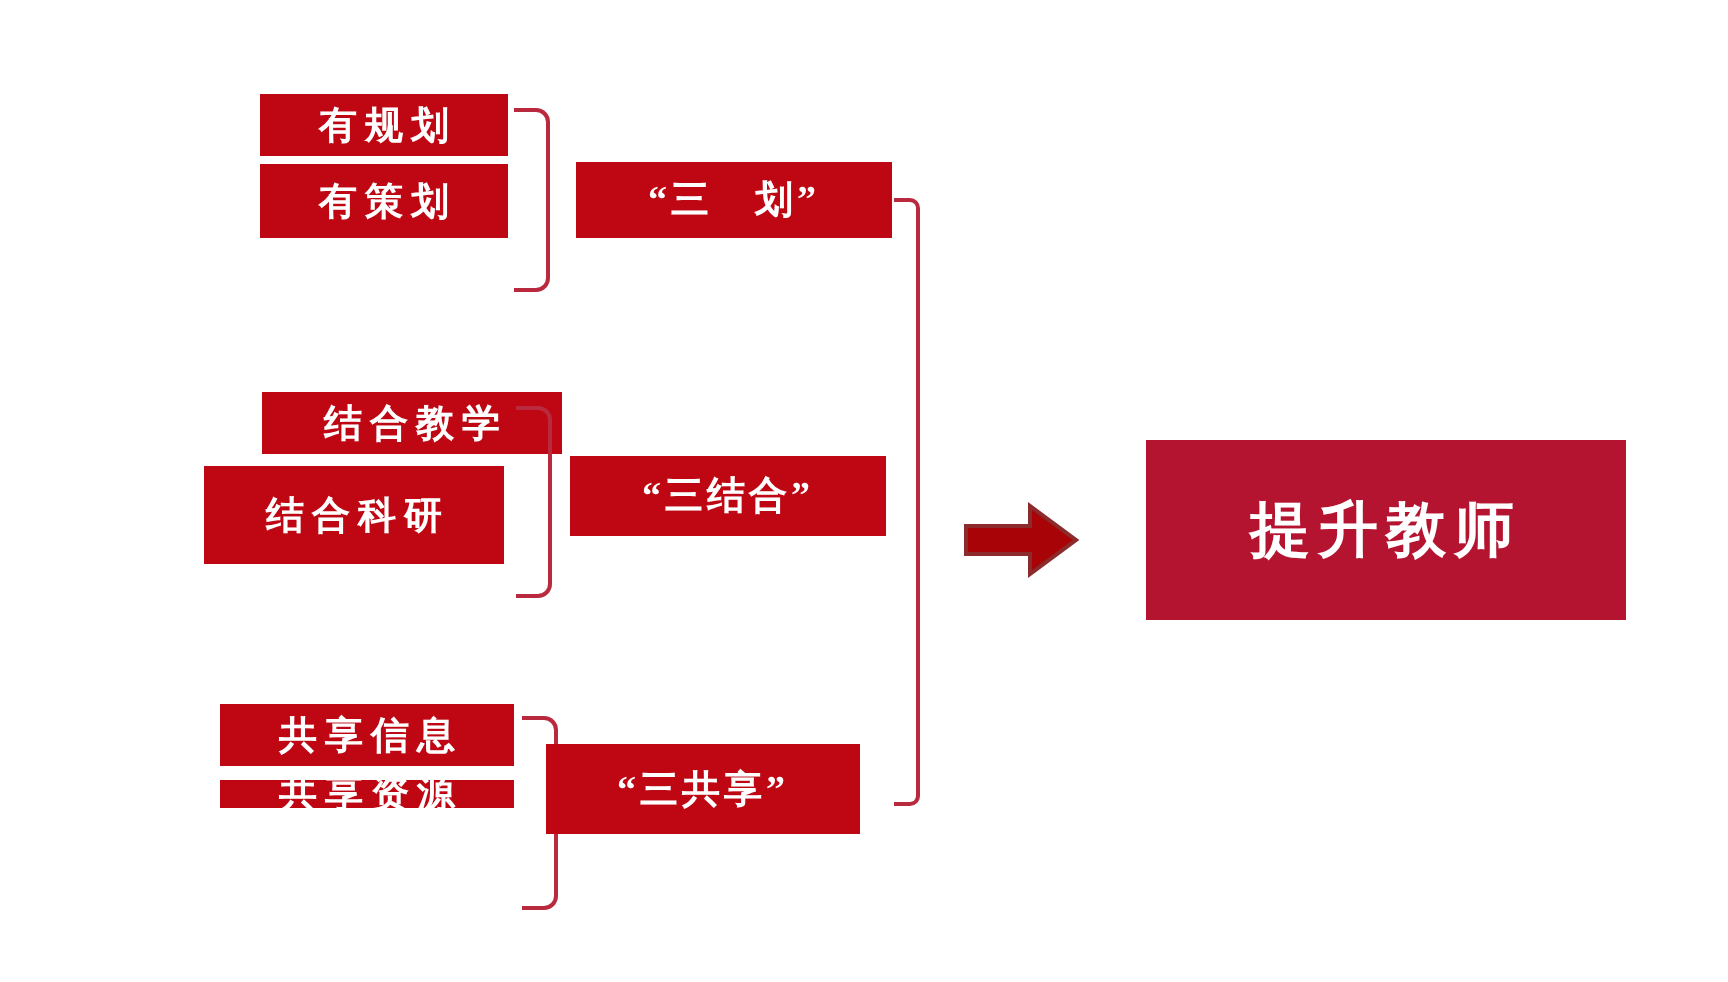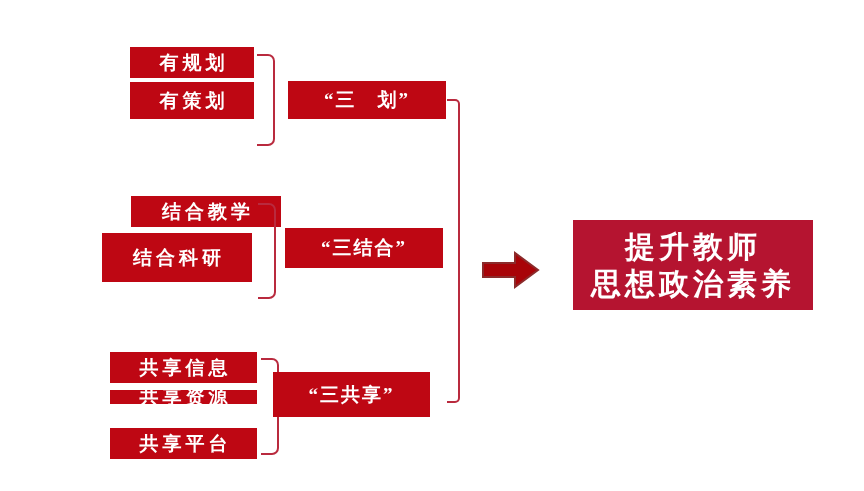--- a/index.html
+++ b/index.html
@@ -70,28 +70,26 @@
   <div class="bracket g1-br"></div>
   <div class="box sum-box g1-s">“三　划”</div>
 
   <div class="box item-box g2-b1">结合教学</div>
   <div class="box item-box g2-b2">结合科研</div>
   <div class="bracket g2-br"></div>
   <div class="box sum-box g2-s">“三结合”</div>
 
   <div class="box item-box g3-b1">共享信息</div>
   <div class="box item-box g3-b2">共享资源</div>
-  <div class="box item-box g3-b3">共享平台</div>
   <div class="bracket g3-br"></div>
   <div class="box sum-box g3-s">“三共享”</div>
 
   <div class="bracket merge-br"></div>
 
   <svg class="arrow" viewBox="0 0 58 40" aria-hidden="true">
     <polygon points="1,13 33,13 33,3 56,20 33,37 33,27 1,27" fill="#a80408" stroke="#8b2b2b" stroke-width="2" stroke-linejoin="miter"></polygon>
   </svg>
 
   <div class="box result">
     <div>提升教师</div>
-    <div>思想政治素养</div>
   </div>
 
 </div>
 
 </body></html>

